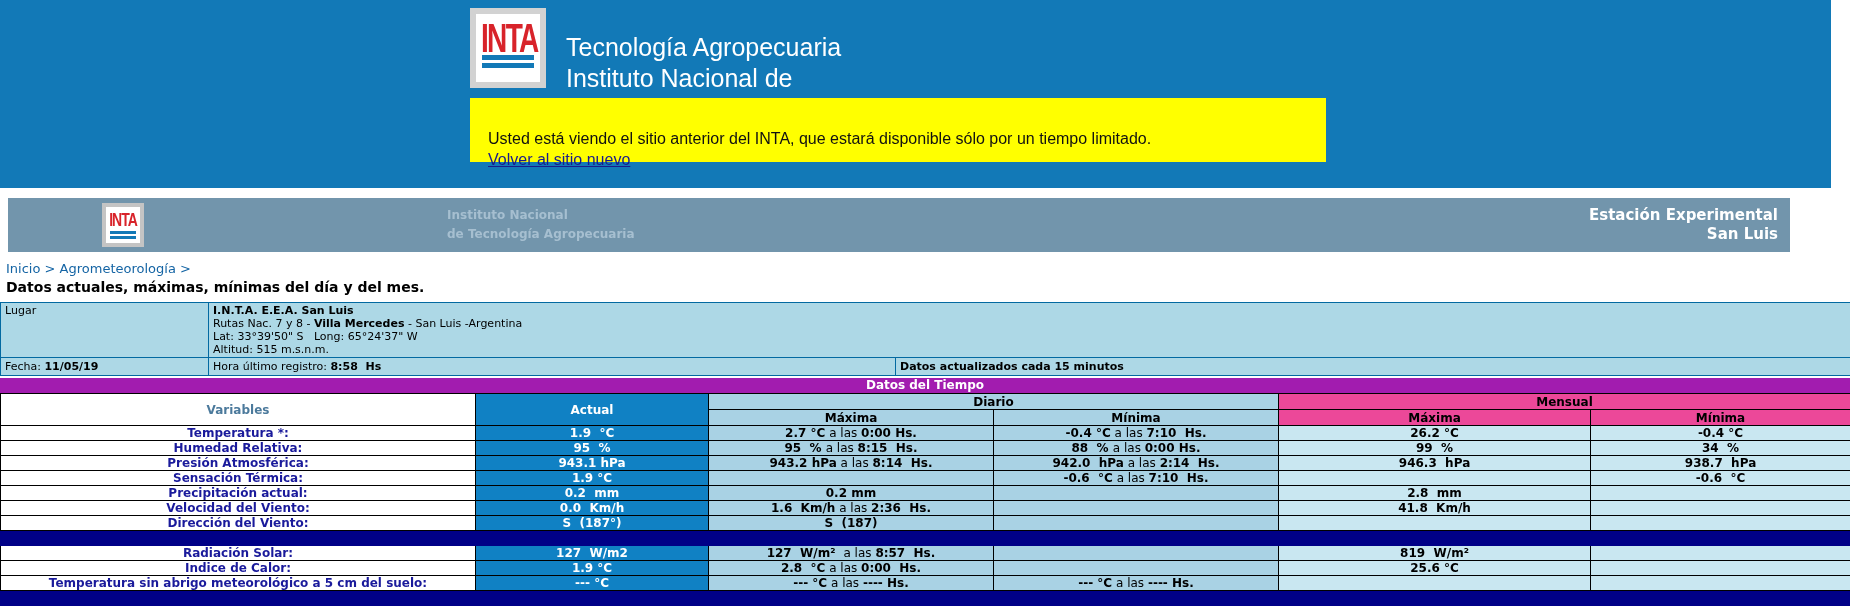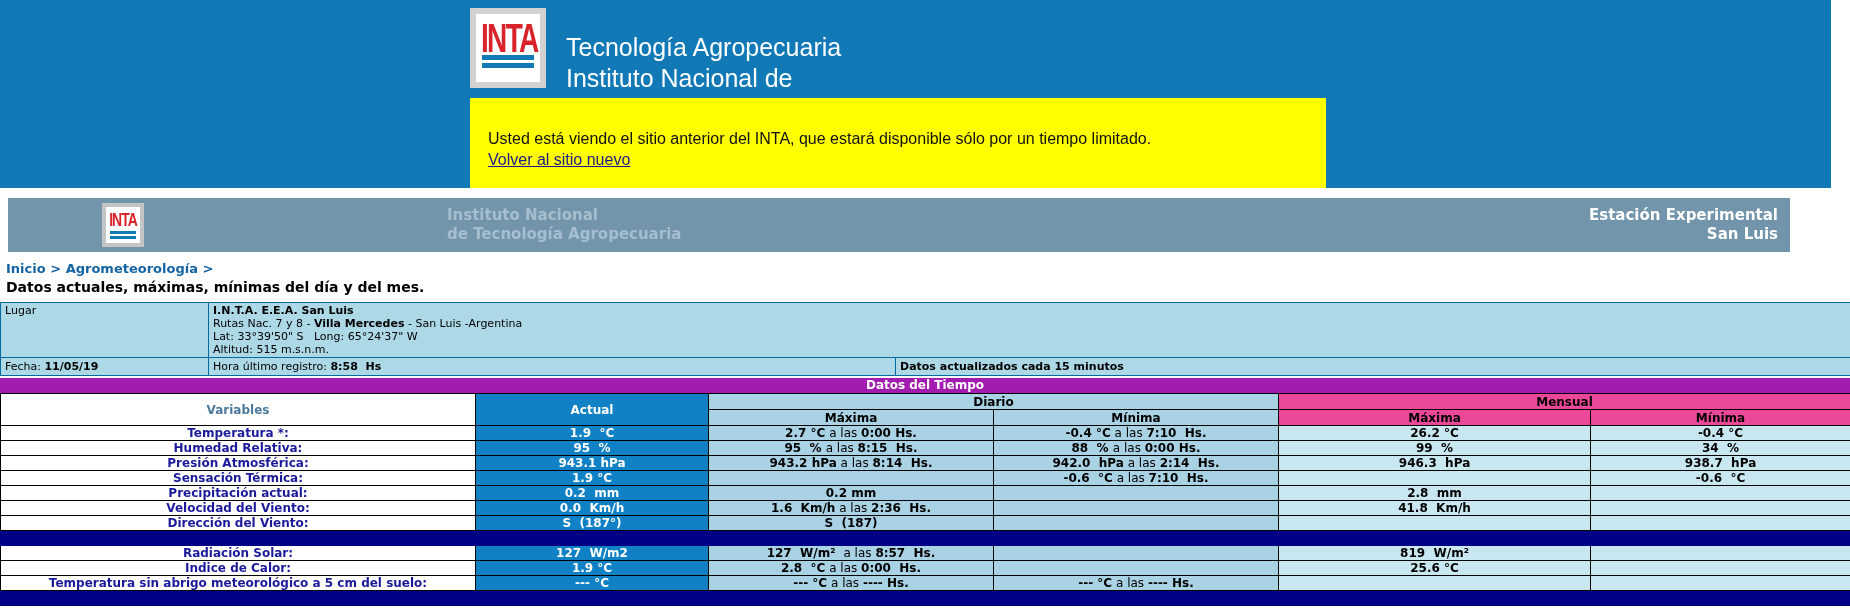--- a/index.html
+++ b/index.html
@@ -19,48 +19,48 @@
     display:inline-block;color:#D8232A;font-family:"Liberation Sans",sans-serif;
     font-weight:bold;font-size:33px;letter-spacing:-2px;
     transform:scaleY(1.25) scaleX(0.85);transform-origin:center top;line-height:36px;
   }
   .logo-big .stripe{width:52px;height:5px;background:#1279B7;margin:3px auto 0;}
   .org-title{
     position:absolute;left:566px;top:32px;color:#fff;
     font-family:"Liberation Sans",sans-serif;font-size:25px;line-height:31px;font-weight:normal;
   }
   .notice{
-    position:absolute;left:470px;top:98px;width:856px;height:90px;background:#FFFF00;
+    position:absolute;left:470px;top:98px;width:856px;height:64px;background:#FFFF00;
     box-sizing:border-box;padding:32px 18px 0 18px;
     font-family:"Liberation Sans",sans-serif;font-size:16px;color:#111;
   }
   .notice a{color:#1a1a8c;text-decoration:underline;display:inline-block;margin-top:3px;cursor:pointer;}
   
   .gap10{height:10px;background:#fff;}
   .subbar{position:relative;margin-left:8px;width:1782px;height:54px;background:#7295AC;}
   .logo-small{
     position:absolute;left:94px;top:5px;width:42px;height:44px;background:#C4C4C4;
     display:flex;align-items:center;justify-content:center;
   }
   .logo-small .inner{width:34px;height:36px;background:#fff;text-align:center;padding-top:3px;box-sizing:border-box;}
   .logo-small .word{
     display:inline-block;color:#D8232A;font-family:"Liberation Sans",sans-serif;
     font-weight:bold;font-size:14px;letter-spacing:-1px;transform:scaleY(1.25);line-height:14px;
   }
   .logo-small .stripe{width:26px;height:3px;background:#1279B7;margin:2px auto 0;}
   .sub-org{
     position:absolute;left:439px;top:8px;color:#A6BFD0;font-weight:bold;
-    font-family:"DejaVu Sans",sans-serif;font-size:15px;line-height:19px;
+    font-family:"DejaVu Sans",sans-serif;font-size:12px;line-height:19px;
   }
   .station{
     position:absolute;right:12px;top:8px;color:#fff;font-weight:bold;text-align:right;
     font-family:"DejaVu Sans",sans-serif;font-size:15px;line-height:19px;
   }
   
-  .breadcrumb{margin:9px 0 0 6px;font-size:13px;font-weight:bold;color:#1464A4;}
+  .breadcrumb{margin:9px 0 0 6px;font-size:13px;font-weight:normal;color:#1464A4;}
   .breadcrumb a{color:#1464A4;text-decoration:none;cursor:pointer;}
   .page-title{margin:3px 0 7px 6px;font-size:14px;font-weight:bold;color:#000;}
   
   table.lugar{
     border-collapse:collapse;table-layout:fixed;width:1850px;background:#ADD8E6;
     font-size:11px;color:#000;
   }
   table.lugar td{border:1px solid #0369a1;padding:1px 4px;vertical-align:top;line-height:13px;}
   table.lugar .tall{height:52px;}
   table.lugar .short{height:15px;line-height:15px;}

